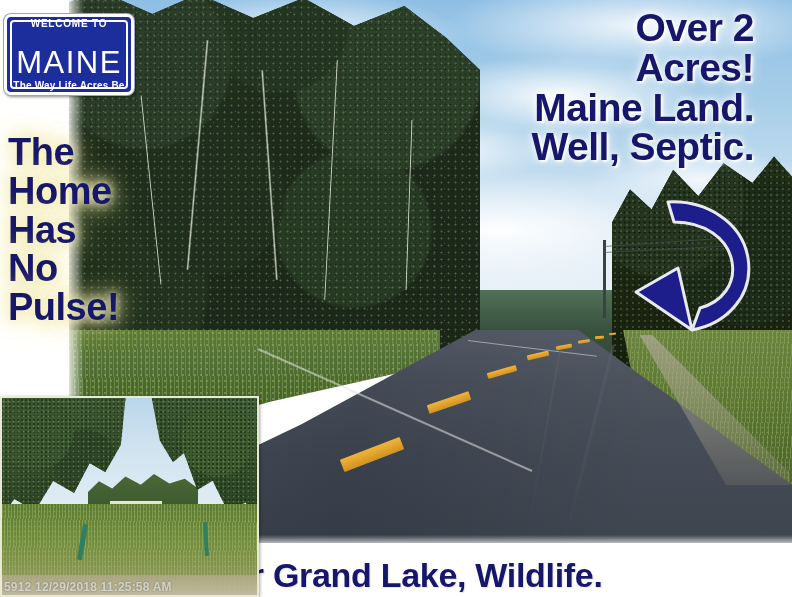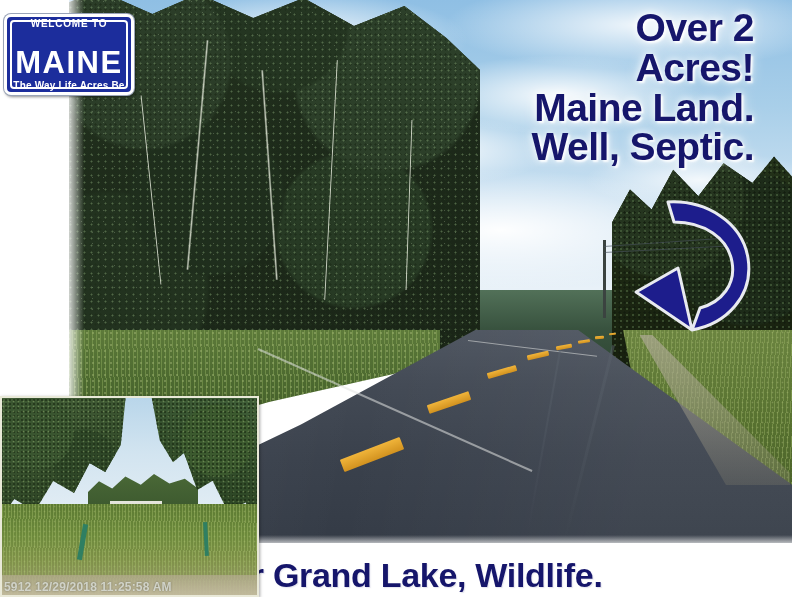--- a/index.html
+++ b/index.html
@@ -293,21 +293,21 @@
     font-weight: bold;
     font-size: 10px;
     letter-spacing: 0.8px;
     line-height: 1;
     margin-bottom: 18px;
     z-index: 2;
   }
   .sign-line2 {
     color: #ffffff;
     font-family: "Liberation Sans", sans-serif;
-    font-weight: bold;
+    font-weight: normal;
     font-size: 31px;
     letter-spacing: 1.5px;
     line-height: 1;
     z-index: 2;
   }
   .sign-line3 {
     color: #ffffff;
     font-family: "Liberation Sans", sans-serif;
     font-weight: bold;
     font-size: 10px;
@@ -490,20 +490,25 @@
   <div class="left-white-panel"></div>
   <div class="left-white-feather"></div>
   <div class="bottom-band-feather"></div>
   <div class="bottom-band"></div>
 
   <div class="overlay-text" id="headline-right">Over 2
 Acres!
 Maine Land.
 Well, Septic.</div>
 
+  <div class="overlay-text" id="headline-left">The
+Home
+Has
+No
+Pulse!</div>
 
   <div class="overlay-text" id="caption-bottom">Near Grand Lake, Wildlife.</div>
 
   <div id="maine-sign">
     <div class="inner-rule"></div>
     <div class="sign-line1">WELCOME TO</div>
     <div class="sign-line2">MAINE</div>
     <div class="sign-line3">The Way Life Acres Be</div>
   </div>
 

